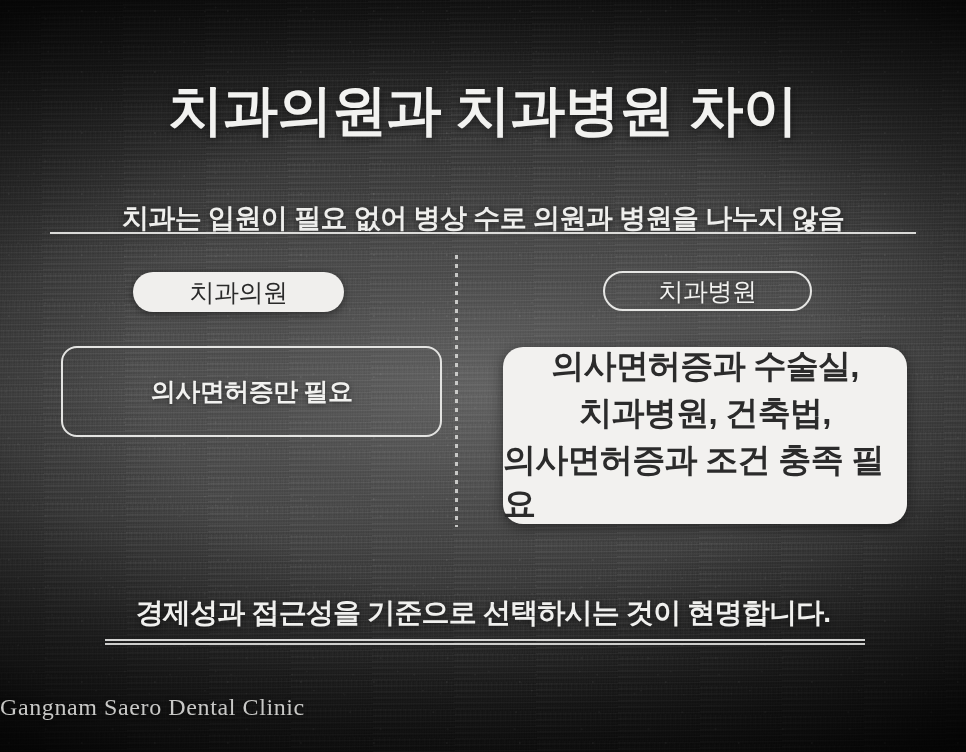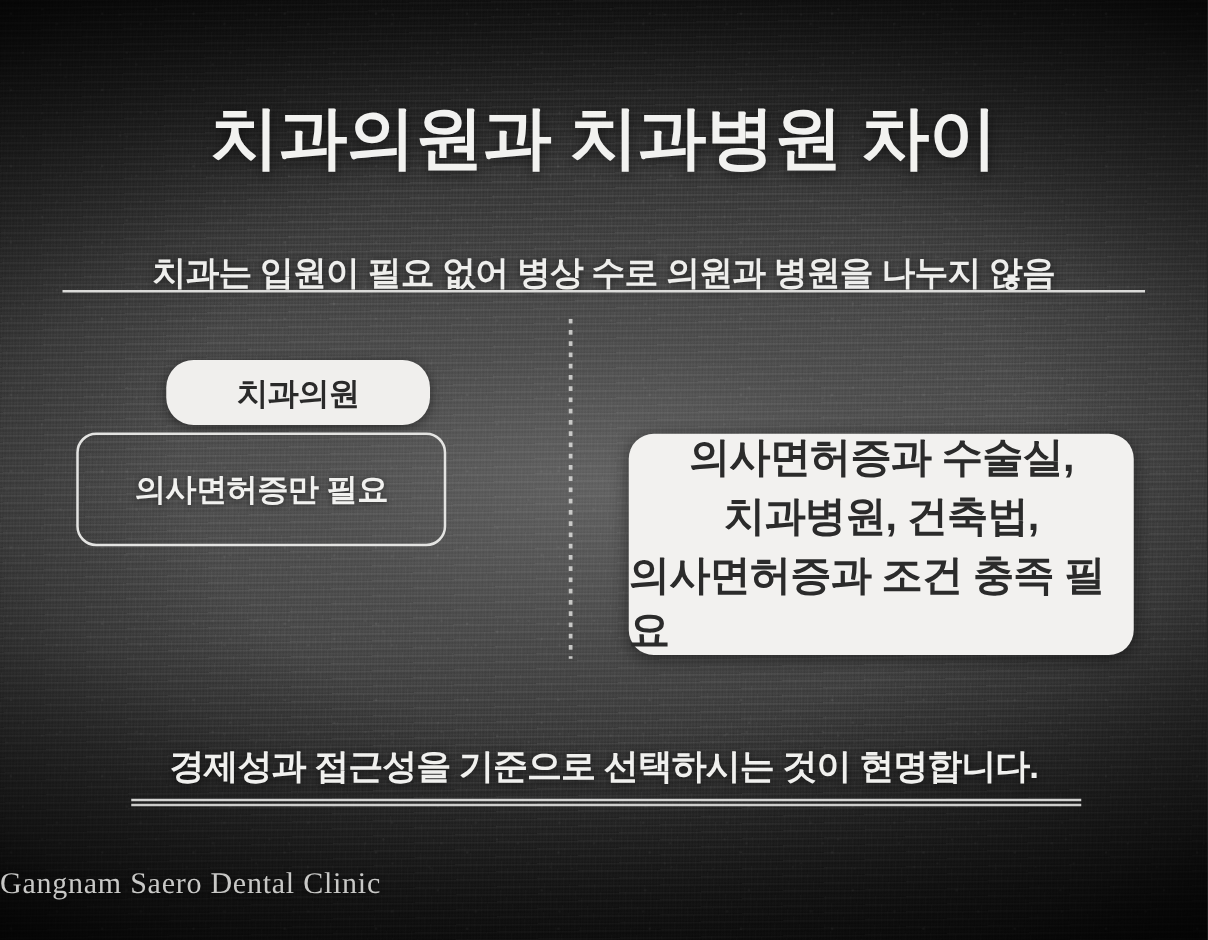--- a/index.html
+++ b/index.html
@@ -76,60 +76,60 @@
   #divider-dots {
     left: 455px; top: 255px;
     width: 3px; height: 272px;
     background-image: linear-gradient(to bottom, #dcdcda 0 4px, rgba(0,0,0,0) 4px 9px);
     background-size: 3px 9px;
     opacity: 0.85;
   }
 
   
   .pill {
-    height: 52px;
+    height: 40px;
     border-radius: 22px;
     display: flex;
     align-items: center;
     justify-content: center;
     font-size: 25px;
-    font-weight: bold;
+    font-weight: normal;
     letter-spacing: -0.5px;
     box-sizing: border-box;
-    margin-top: 16px;
   }
   #pill-left {
     left: 133px; top: 272px; width: 211px;
     background: #f0efed;
     color: #2a2a2a;
     box-shadow: 0 2px 9px rgba(0,0,0,0.45);
   }
   #pill-right {
     left: 603px; top: 271px; width: 209px;
     border: 2px solid #e6e6e4;
     color: #f2f2f0;
     background: rgba(255,255,255,0.015);
     text-shadow: 0 1px 5px rgba(0,0,0,0.5);
   }
 
   
   #card-left {
     left: 61px; top: 346px;
-    width: 296px; height: 91px;
+    width: 381px; height: 91px;
     border: 2px solid #e4e4e2;
     border-radius: 16px;
     box-sizing: border-box;
     display: flex;
     align-items: center;
     justify-content: center;
     color: #f1f1ef;
     font-size: 25px;
     font-weight: bold;
     letter-spacing: -0.5px;
     text-shadow: 0 1px 5px rgba(0,0,0,0.5);
+    font-family: Liberation Serif, serif;
   }
   #card-right {
     left: 503px; top: 347px;
     width: 404px; height: 177px;
     background: #f2f1ef;
     border-radius: 20px;
     box-sizing: border-box;
     display: flex;
     flex-direction: column;
     align-items: center;
@@ -182,20 +182,21 @@
   <div class="layer" id="title">치과의원과 치과병원 차이</div>
 
   <div class="layer" id="subtitle">치과는 입원이 필요 없어 병상 수로 의원과 병원을 나누지 않음</div>
 
   <div class="layer" id="top-rule"></div>
 
   <div class="layer" id="divider-dots"></div>
 
   <div class="layer pill" id="pill-left">치과의원</div>
 
+  <div class="layer pill" id="pill-right">치과병원</div>
 
   <div class="layer" id="card-left">
     <span>의사면허증만 필요</span>
   </div>
 
   <div class="layer" id="card-right">
     <span>의사면허증과 수술실,</span>
     <span>치과병원, 건축법,</span>
     <span>의사면허증과 조건 충족 필요</span>
   </div>

